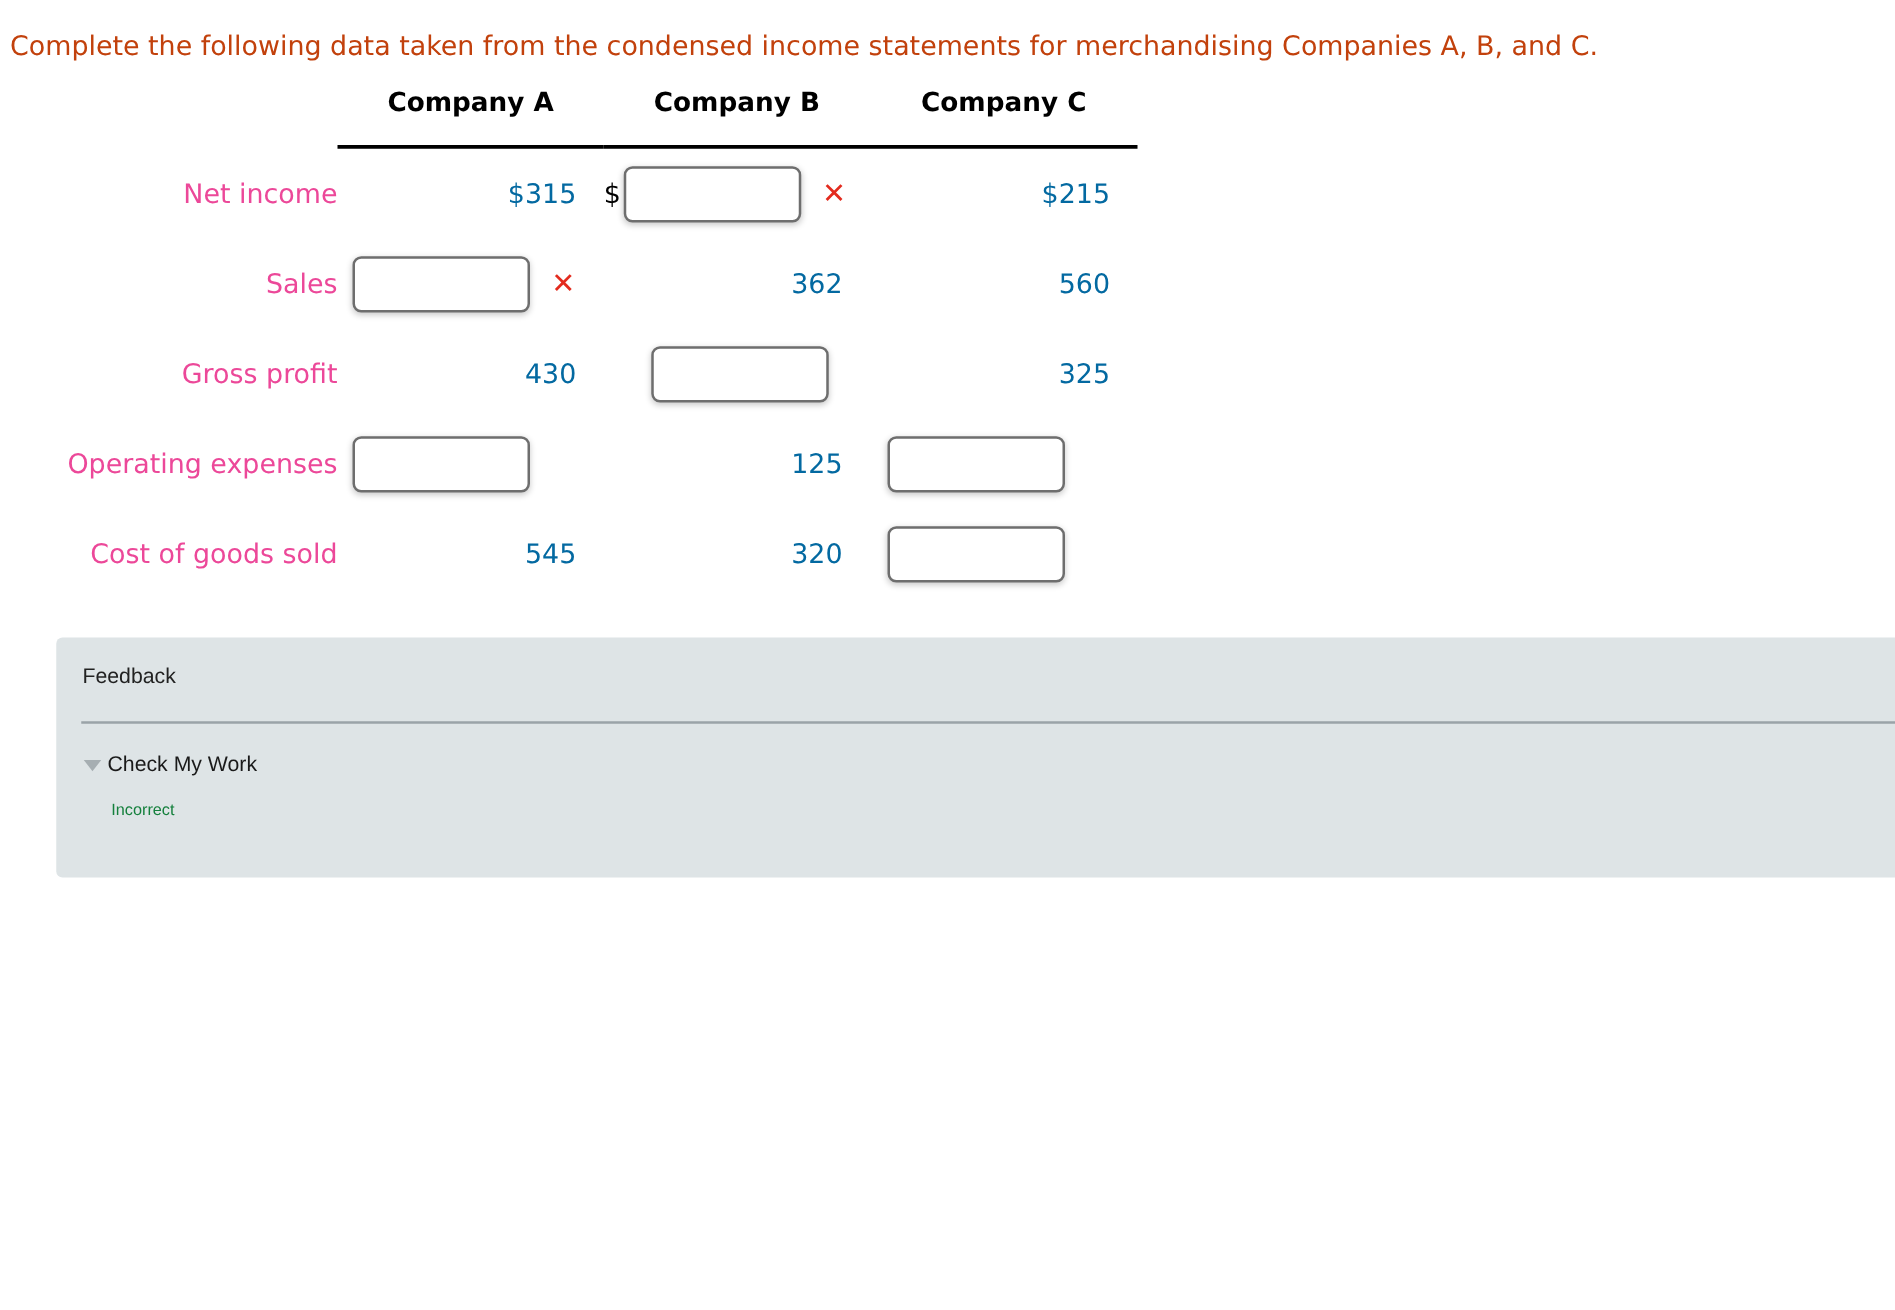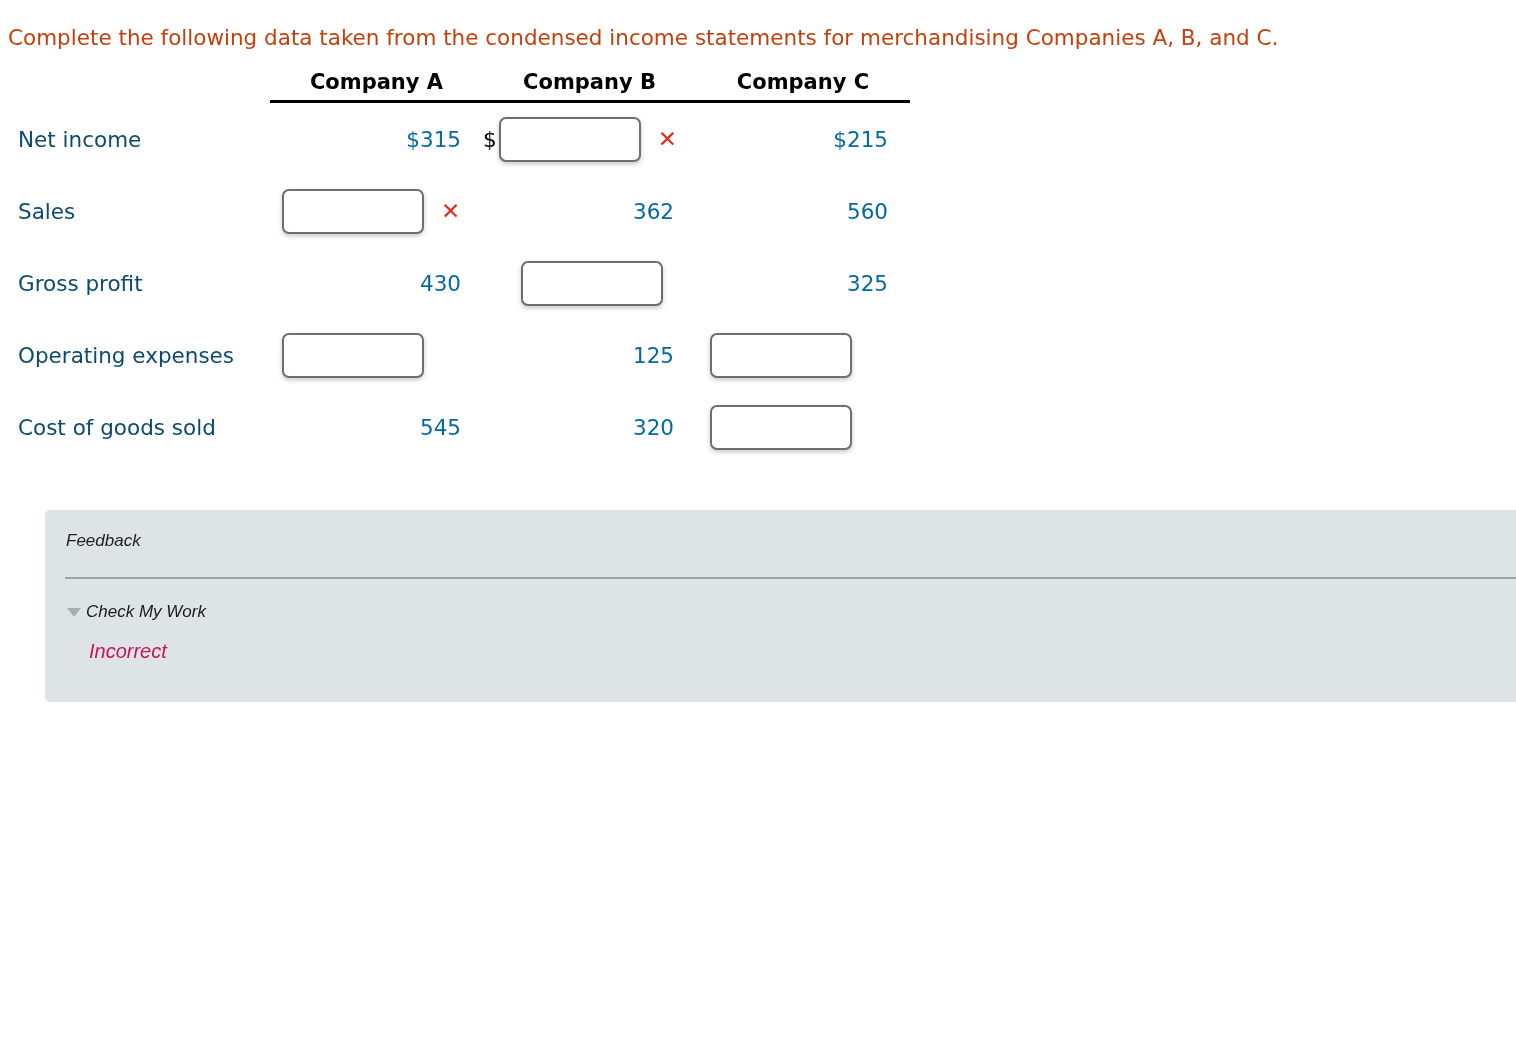--- a/index.html
+++ b/index.html
@@ -42,45 +42,45 @@
   }
   table.stmt col.c-label { width: 270px; }
   table.stmt col.c-a     { width: 213px; }
   table.stmt col.c-b     { width: 213px; }
   table.stmt col.c-c     { width: 214px; }
 
   th.colhead {
     font-size: 21px;
     font-weight: bold;
     text-align: center;
-    padding: 0 0 6px 0;
+    padding: 0 0 22px 0;
     vertical-align: bottom;
     white-space: nowrap;
     color: #000;
   }
   th.blankhead { padding: 0; }
 
   tr.rule-row td.rule {
     border-top: 3px solid #000000;
     height: 0;
     padding: 0;
     font-size: 0;
     line-height: 0;
   }
   tr.rule-row td.norule {
     padding: 0; height: 0; font-size: 0; line-height: 0;
   }
 
   td.rowlabel {
     font-size: 21.5px;
-    text-align: left;
+    text-align: right;
     padding: 0 0 0 18px;
     white-space: nowrap;
     vertical-align: middle;
-    color: #0c4a6e;
+    color: #ec4899;
   }
   td.cell {
     height: 72px;
     vertical-align: middle;
     padding: 0;
   }
 
   
   .cell-inner {
     display: flex;
@@ -138,21 +138,20 @@
   #feedback {
     position: absolute;
     left: 45px;
     top: 510px;
     width: 1471px;
     height: 192px;
     box-sizing: border-box;
     background: #dee4e6;
     border-top-left-radius: 5px;
     border-bottom-left-radius: 5px;
-    font-style: italic;
   }
   #feedback .fb-title {
     position: absolute;
     left: 21px;
     top: 21px;
     font-size: 17px;
     font-family: "Liberation Sans", sans-serif;
     color: #222222;
   }
   #feedback .fb-rule {
@@ -183,23 +182,23 @@
   #feedback .fb-toggle-label {
     font-size: 17px;
     font-family: "Liberation Sans", sans-serif;
     color: #1a1a1a;
     text-align: center;
   }
   #feedback .fb-result {
     position: absolute;
     left: 44px;
     top: 130px;
-    font-size: 20px;
+    font-size: 13px;
     font-family: "Liberation Sans", sans-serif;
-    color: #be185d;
+    color: #15803d;
   }
 </style>
 </head>
 <body>
 
 <div id="prompt">Complete the following data taken from the condensed income statements for merchandising Companies A, B, and C.</div>
 
 <div id="worksheet">
   <table class="stmt">
     <colgroup>

